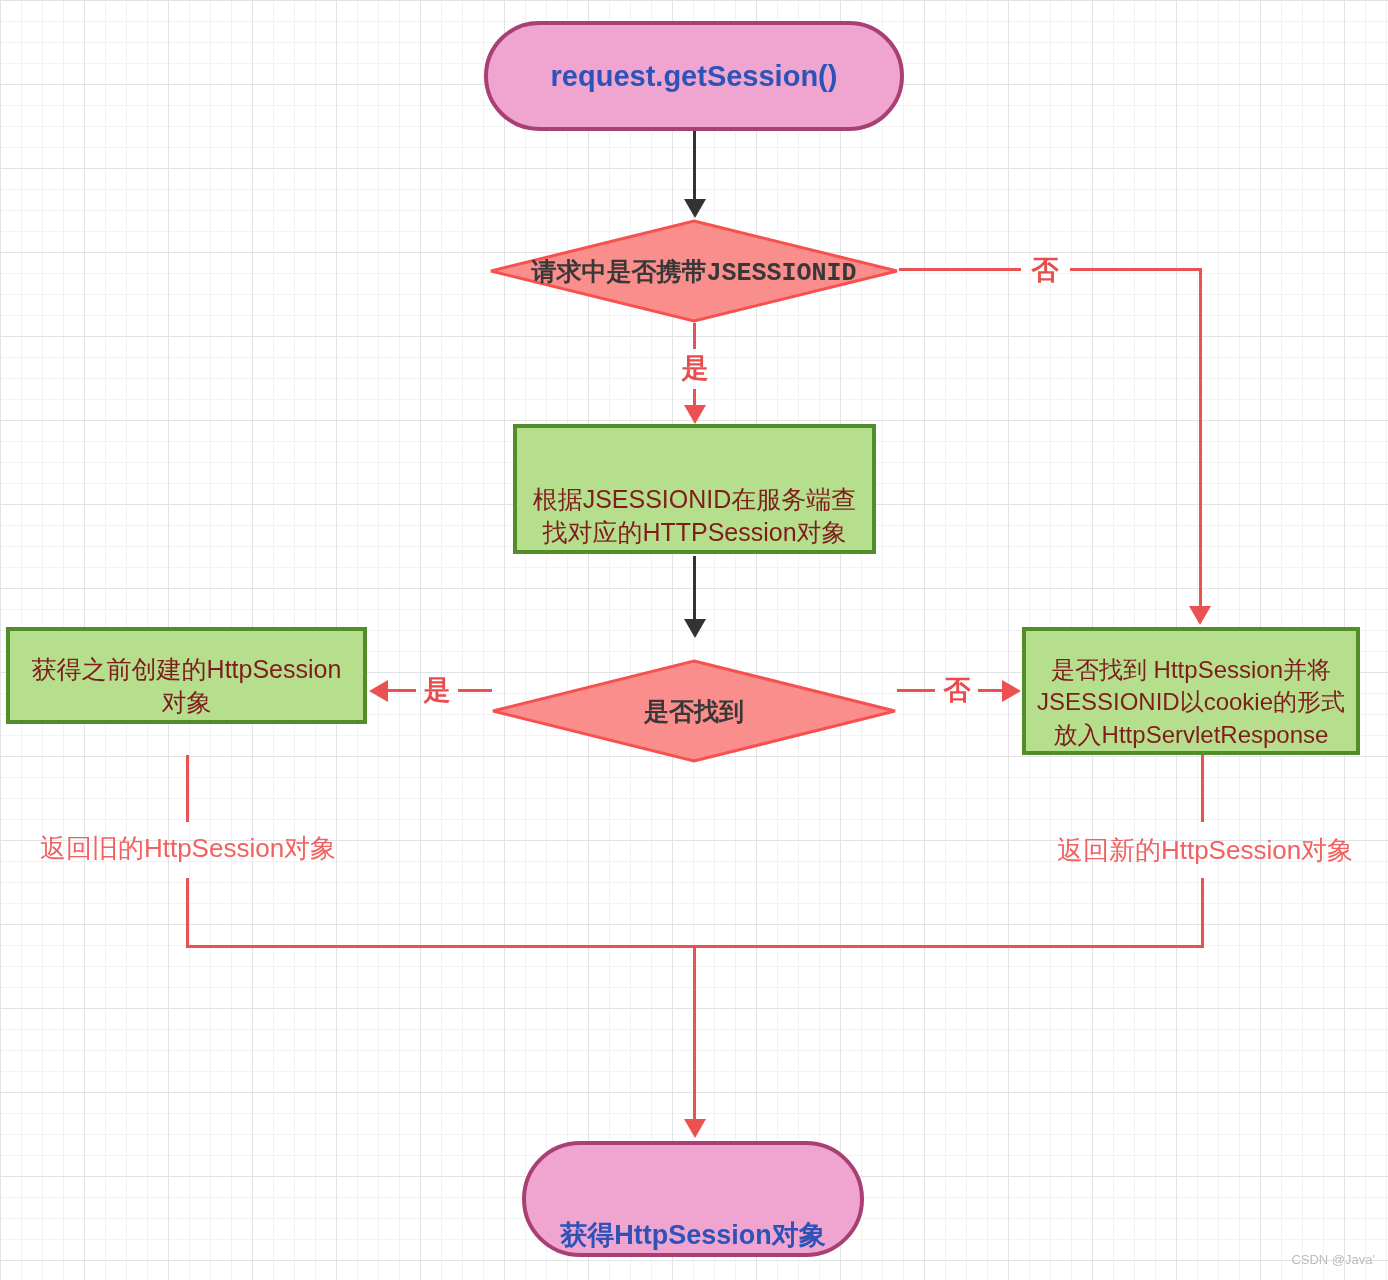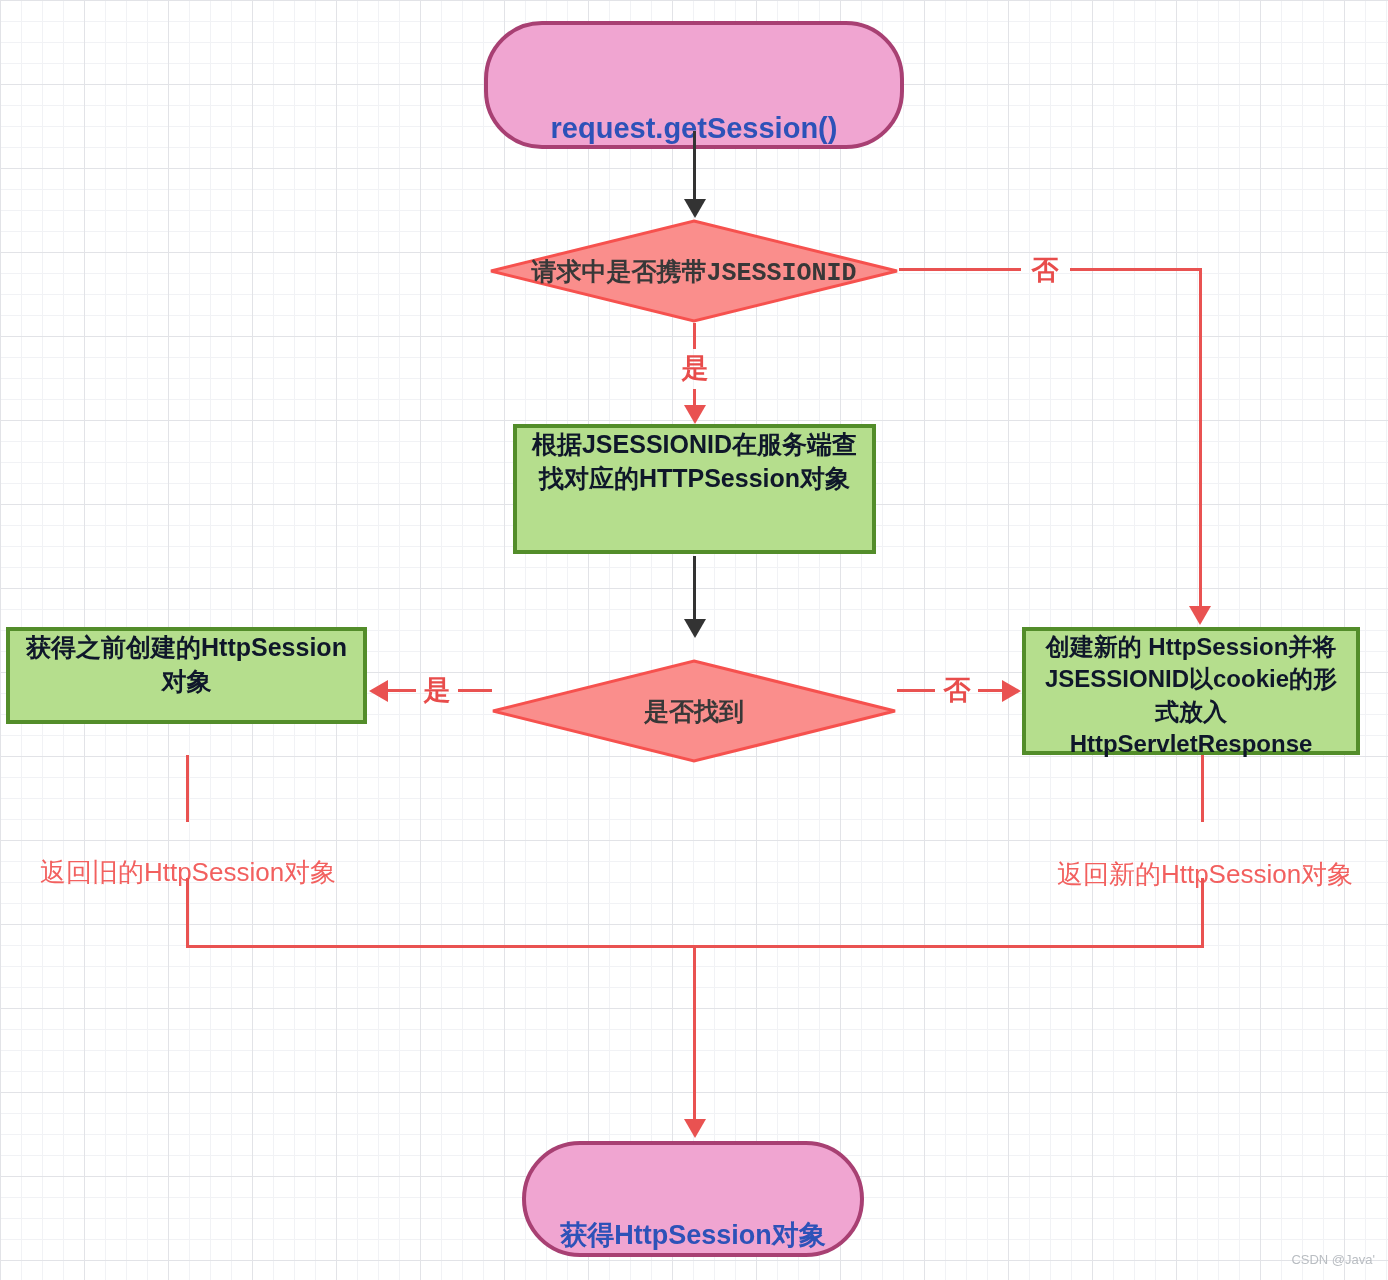--- a/index.html
+++ b/index.html
@@ -27,22 +27,22 @@
     border-radius:58px;
     display:flex;align-items:center;justify-content:center;
     color:#2d52b8;font-weight:700;text-align:center;
     box-sizing:border-box;
   }
   
   .process{
     position:absolute;
     background:#b5de8d;
     border:4px solid #538d2a;
-    display:flex;align-items:flex-start;justify-content:center;
-    color:#0f172a;font-weight:700;text-align:center;
+    display:flex;align-items:flex-end;justify-content:center;
+    color:#7f1d1d;font-weight:400;text-align:center;
     line-height:1.35;box-sizing:border-box;
   }
   
   .diamond{
     position:absolute;
     font-family:Liberation Mono, monospace;
   }
   .diamond svg{position:absolute;left:0;top:0;width:100%;height:100%;}
   .diamond .dtext{
     position:absolute;left:0;top:0;right:0;bottom:0;
@@ -64,33 +64,33 @@
     border-top:11px solid transparent;border-bottom:11px solid transparent;
     border-left:19px solid #e95251;}
   
   .edge-label{
     position:absolute;transform:translate(-50%,-50%);
     color:#e84c4b;font-weight:700;font-size:27px;white-space:nowrap;
   }
   
   .flow-label{
     position:absolute;transform:translate(-50%,-50%);
-    color:#f2605f;font-weight:400;font-size:26px;white-space:nowrap;margin-top:24px;
+    color:#f2605f;font-weight:400;font-size:26px;white-space:nowrap;
   }
   .watermark{
     position:absolute;left:1230px;top:1252px;width:145px;
     text-align:right;font-size:13px;color:#b9bdc2;
   }
 </style>
 </head>
 <body>
 
 <div id="canvas">
 
-  <div class="terminal" style="left:484px;top:21px;width:420px;height:128px;font-size:29px;align-items:flex-end;">
+  <div class="terminal" style="left:484px;top:21px;width:420px;height:110px;font-size:29px;">
     <span>request.getSession()</span>
   </div>
 
   <div class="line black" style="left:693px;top:131px;width:3px;height:70px;"></div>
   <div class="ah-down black" style="left:684px;top:199px;"></div>
 
   <div class="diamond" style="left:488px;top:219px;width:412px;height:104px;">
     <svg viewBox="0 0 412 104" preserveAspectRatio="none">
       <polygon points="206,2 409,52 206,102 3,52" fill="#fa8e8c" stroke="#f6514e" stroke-width="3"></polygon>
     </svg>
@@ -130,21 +130,21 @@
   <div class="line" style="left:897px;top:689px;width:38px;height:3px;"></div>
   <div class="edge-label" style="left:957px;top:690px;">否</div>
   <div class="line" style="left:978px;top:689px;width:24px;height:3px;"></div>
   <div class="ah-right" style="left:1002px;top:680px;"></div>
 
   <div class="process" style="left:6px;top:627px;width:361px;height:97px;font-size:25px;padding:0 10px;">
     <span>获得之前创建的HttpSession对象</span>
   </div>
 
   <div class="process" style="left:1022px;top:627px;width:338px;height:128px;font-size:24px;padding:0 8px;">
-    <span>创建新的 HttpSession并将JSESSIONID以cookie的形式放入HttpServletResponse</span>
+    <span>是否找到 HttpSession并将JSESSIONID以cookie的形式放入HttpServletResponse</span>
   </div>
 
   <div class="line" style="left:186px;top:755px;width:3px;height:67px;"></div>
   <div class="flow-label" style="left:188px;top:848px;">返回旧的HttpSession对象</div>
   <div class="line" style="left:186px;top:878px;width:3px;height:70px;"></div>
 
   <div class="line" style="left:1201px;top:755px;width:3px;height:67px;"></div>
   <div class="flow-label" style="left:1205px;top:850px;">返回新的HttpSession对象</div>
   <div class="line" style="left:1201px;top:878px;width:3px;height:70px;"></div>
 

